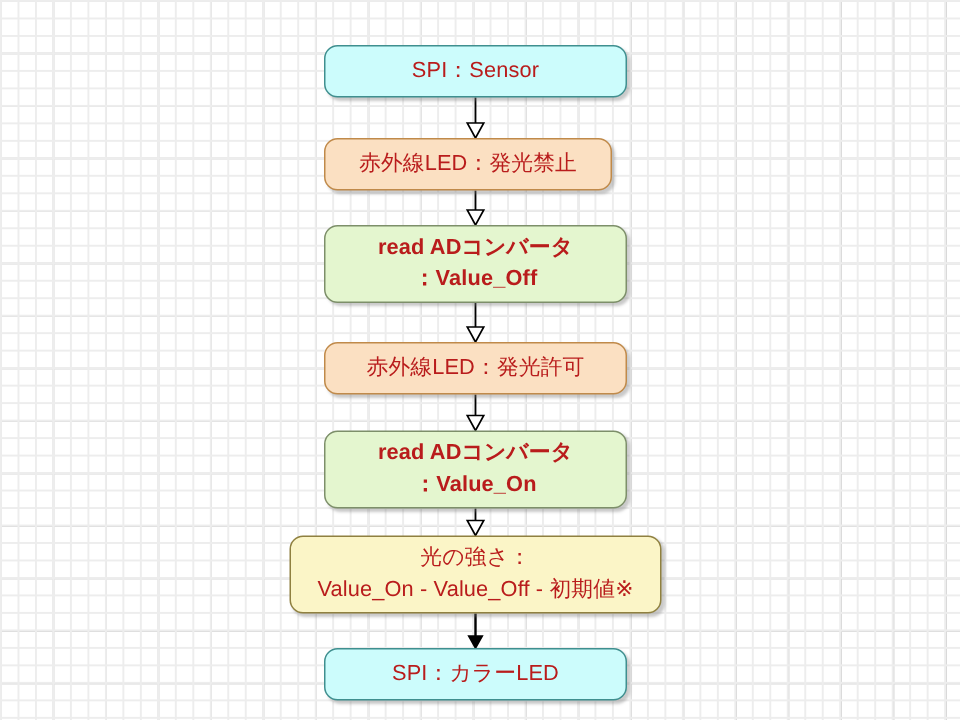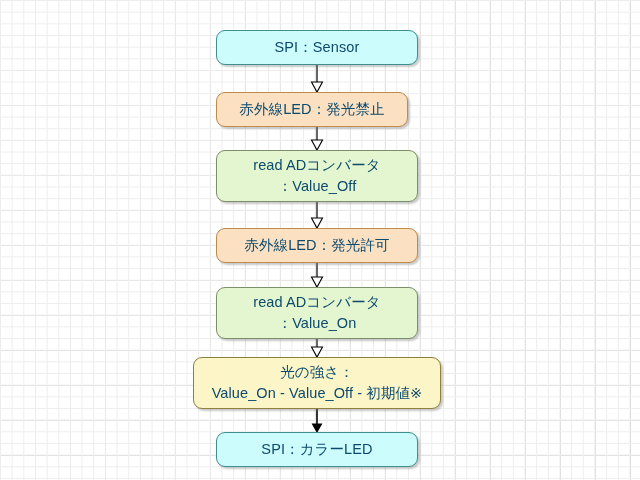--- a/index.html
+++ b/index.html
@@ -36,33 +36,33 @@
   .node {
     position: absolute;
     box-sizing: border-box;
     border-radius: 9px;
     border-width: 1.3px;
     border-style: solid;
     display: flex;
     align-items: center;
     justify-content: center;
     text-align: center;
-    color: #0c4a6e;
+    color: #b91c1c;
     font-size: 14.5px;
     line-height: 1.45;
     letter-spacing: 0.1px;
     box-shadow: 2px 2px 2px rgba(120,120,120,0.40);
     white-space: pre-line;
     padding: 0 6px;
   }
   .node .label { display: block; }
 
   .n-cyan   { background: #ccfcfc; border-color: #3f8f8f; }
   .n-orange { background: #fbe0c2; border-color: #c08a4a; }
-  .n-green  { background: #e4f6cf; border-color: #7d8f6a; }
+  .n-green  { background: #e4f6cf; border-color: #7d8f6a; font-weight: bold; }
   .n-yellow { background: #fbf5c7; border-color: #8f8040; }
 
   
   .connector {
     position: absolute;
     left: 0;
     top: 0;
     width: 640px;
     height: 480px;
     pointer-events: none;

